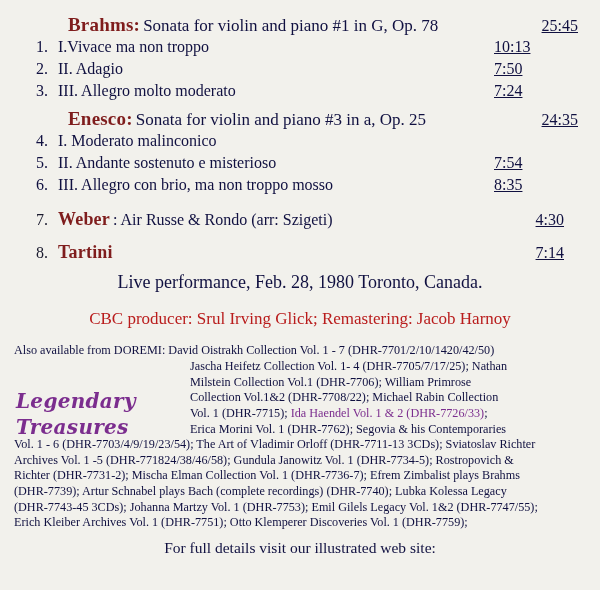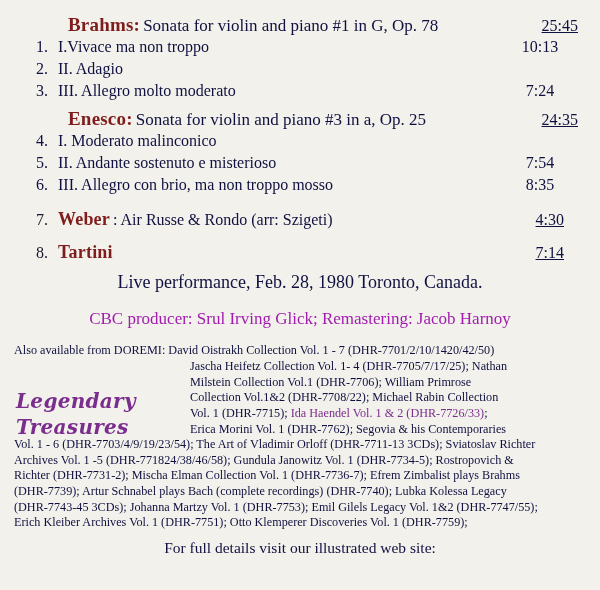--- a/index.html
+++ b/index.html
@@ -70,22 +70,23 @@
     padding-right: 10px;
   }
   .track-title {
     flex: 1 1 auto;
     white-space: nowrap;
     overflow: hidden;
   }
   .track-dur {
     flex: none;
     width: 92px;
-    text-align: center;
+    text-align: left;
     padding-left: 2px;
+    text-decoration: underline;
   }
 
   
   .single-row {
     display: flex;
     align-items: baseline;
     line-height: 1.5;
   }
   .single-row .track-num {
     width: 34px;
@@ -121,21 +122,21 @@
   .venue {
     text-align: center;
     font-size: 18px;
     margin-top: 6px;
     color: #101040;
   }
   .credits {
     text-align: center;
     font-size: 17px;
     margin-top: 16px;
-    color: #a21caf;
+    color: #b91c1c;
   }
 
   
   .catalog {
     margin-top: 14px;
     font-size: 12.2px;
     line-height: 1.28;
     color: #101040;
     position: relative;
   }
@@ -189,20 +190,21 @@
     </div>
 
     <div class="track-row">
       <span class="track-num">1.</span>
       <span class="track-title">I.Vivace ma non troppo</span>
       <span class="track-dur">10:13</span>
     </div>
     <div class="track-row">
       <span class="track-num">2.</span>
       <span class="track-title">II. Adagio</span>
+      <span class="track-dur">7:50</span>
     </div>
     <div class="track-row">
       <span class="track-num">3.</span>
       <span class="track-title">III. Allegro molto moderato</span>
       <span class="track-dur">7:24</span>
     </div>
 
     <div class="gap-sm"></div>
 
     <div class="work-header">

